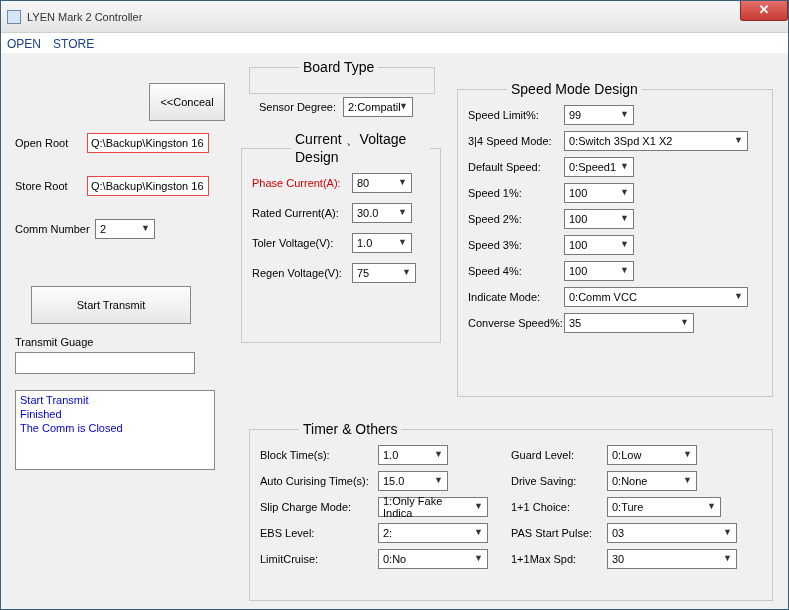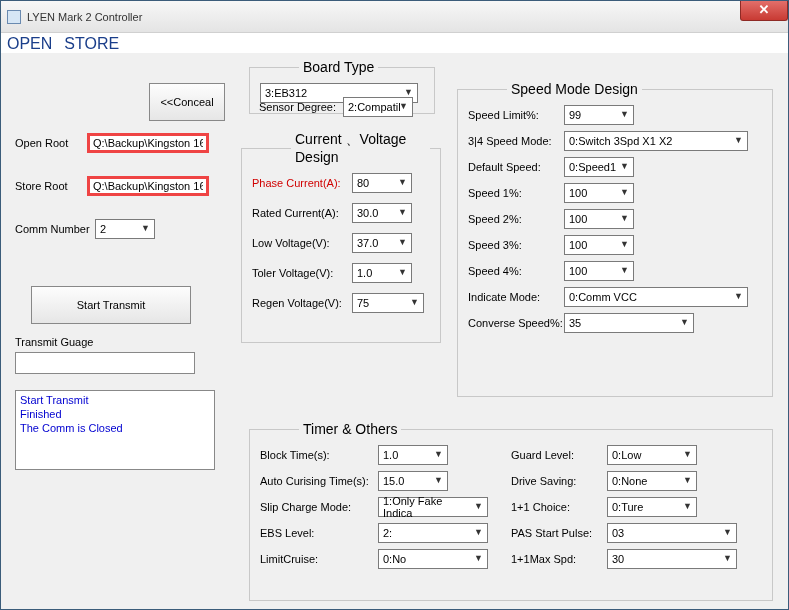--- a/index.html
+++ b/index.html
@@ -50,21 +50,21 @@
     font-weight: bold;
     font-size: 13px;
   }
   .menubar {
     height: 22px;
     display: flex;
     align-items: center;
     padding: 0 6px;
     gap: 12px;
     color: #1a3e8a;
-    font-size: 16px;
+    font-size: 12px;
     border-bottom: 1px solid #e0e0e0;
   }
   .menubar span { cursor: default; }
   .content {
     position: absolute;
     top: 52px; left:0; right:0; bottom:0;
     background: #f0f0f0;
     padding: 10px;
   }
   .panel {
@@ -72,21 +72,21 @@
     background: #f0f0f0;
   }
   .left-panel {
     left: 14px; top: 6px;
     width: 210px; height: 420px;
   }
   .row { display:flex; align-items:center; margin-bottom: 23px; }
   .lbl { width: 72px; color:#000; }
   input[type=text] {
     height: 20px;
-    border: 3px solid #ef4444;
+    border: 1px solid #ef4444;
     padding: 0 3px;
     font-family: inherit;
     font-size: 11px;
     background:#fff;
   }
   .btn {
     height: 38px;
     border: 1px solid #888;
     background: linear-gradient(#fdfdfd,#e6e6e6);
     display:inline-flex;
@@ -191,23 +191,20 @@
         <span>Transmit Guage</span>
         <div class="transmit-box"></div>
       </div>
       <div class="log">Start Transmit
 Finished
 The Comm is Closed</div>
     </div>
 
     <fieldset class="board-group">
       <legend>Board Type</legend>
-      <div class="select" style="width:158px">
-          <span>3:EB312</span>
-        </div>
     </fieldset>
     <div class="fld" style="position:absolute; left:258px; top:44px;">
       <span class="flbl" style="width:84px">Sensor Degree:</span>
       <div class="select" style="width:70px">
           <span>2:Compatil</span>
         </div>
     </div>
 
     <fieldset class="cv-group">
       <legend>Current 、Voltage Design</legend>
@@ -217,34 +214,28 @@
             <span>80</span>
           </div>
         </div>
       <div class="fld" style="margin-top:10px">
           <span class="flbl">Rated Current(A):</span>
           <div class="select" style="width:60px">
             <span>30.0</span>
           </div>
         </div>
       <div class="fld" style="margin-top:10px">
-          <span class="flbl">Low Voltage(V):</span>
-          <div class="select" style="width:60px">
-            <span>37.0</span>
-          </div>
-        </div>
-      <div class="fld" style="margin-top:10px">
           <span class="flbl">Toler Voltage(V):</span>
           <div class="select" style="width:60px">
             <span>1.0</span>
           </div>
         </div>
       <div class="fld" style="margin-top:10px">
           <span class="flbl">Regen Voltage(V):</span>
-          <div class="select" style="width:72px">
+          <div class="select" style="width:64px">
             <span>75</span>
           </div>
         </div>
     </fieldset>
 
     <fieldset class="speed-group">
       <legend>Speed Mode Design</legend>
       <div class="fld">
           <span class="flbl2">Speed Limit%:</span>
           <div class="select" style="width:70px">
@@ -344,21 +335,21 @@
               </div>
             </div>
           <div class="fld">
               <span class="flbl" style="width:96px">Drive Saving:</span>
               <div class="select" style="width:90px">
                 <span>0:None</span>
               </div>
             </div>
           <div class="fld">
               <span class="flbl" style="width:96px">1+1 Choice:</span>
-              <div class="select" style="width:90px">
+              <div class="select" style="width:114px">
                 <span>0:Ture</span>
               </div>
             </div>
           <div class="fld">
               <span class="flbl" style="width:96px">PAS Start Pulse:</span>
               <div class="select" style="width:130px">
                 <span>03</span>
               </div>
             </div>
           <div class="fld">

